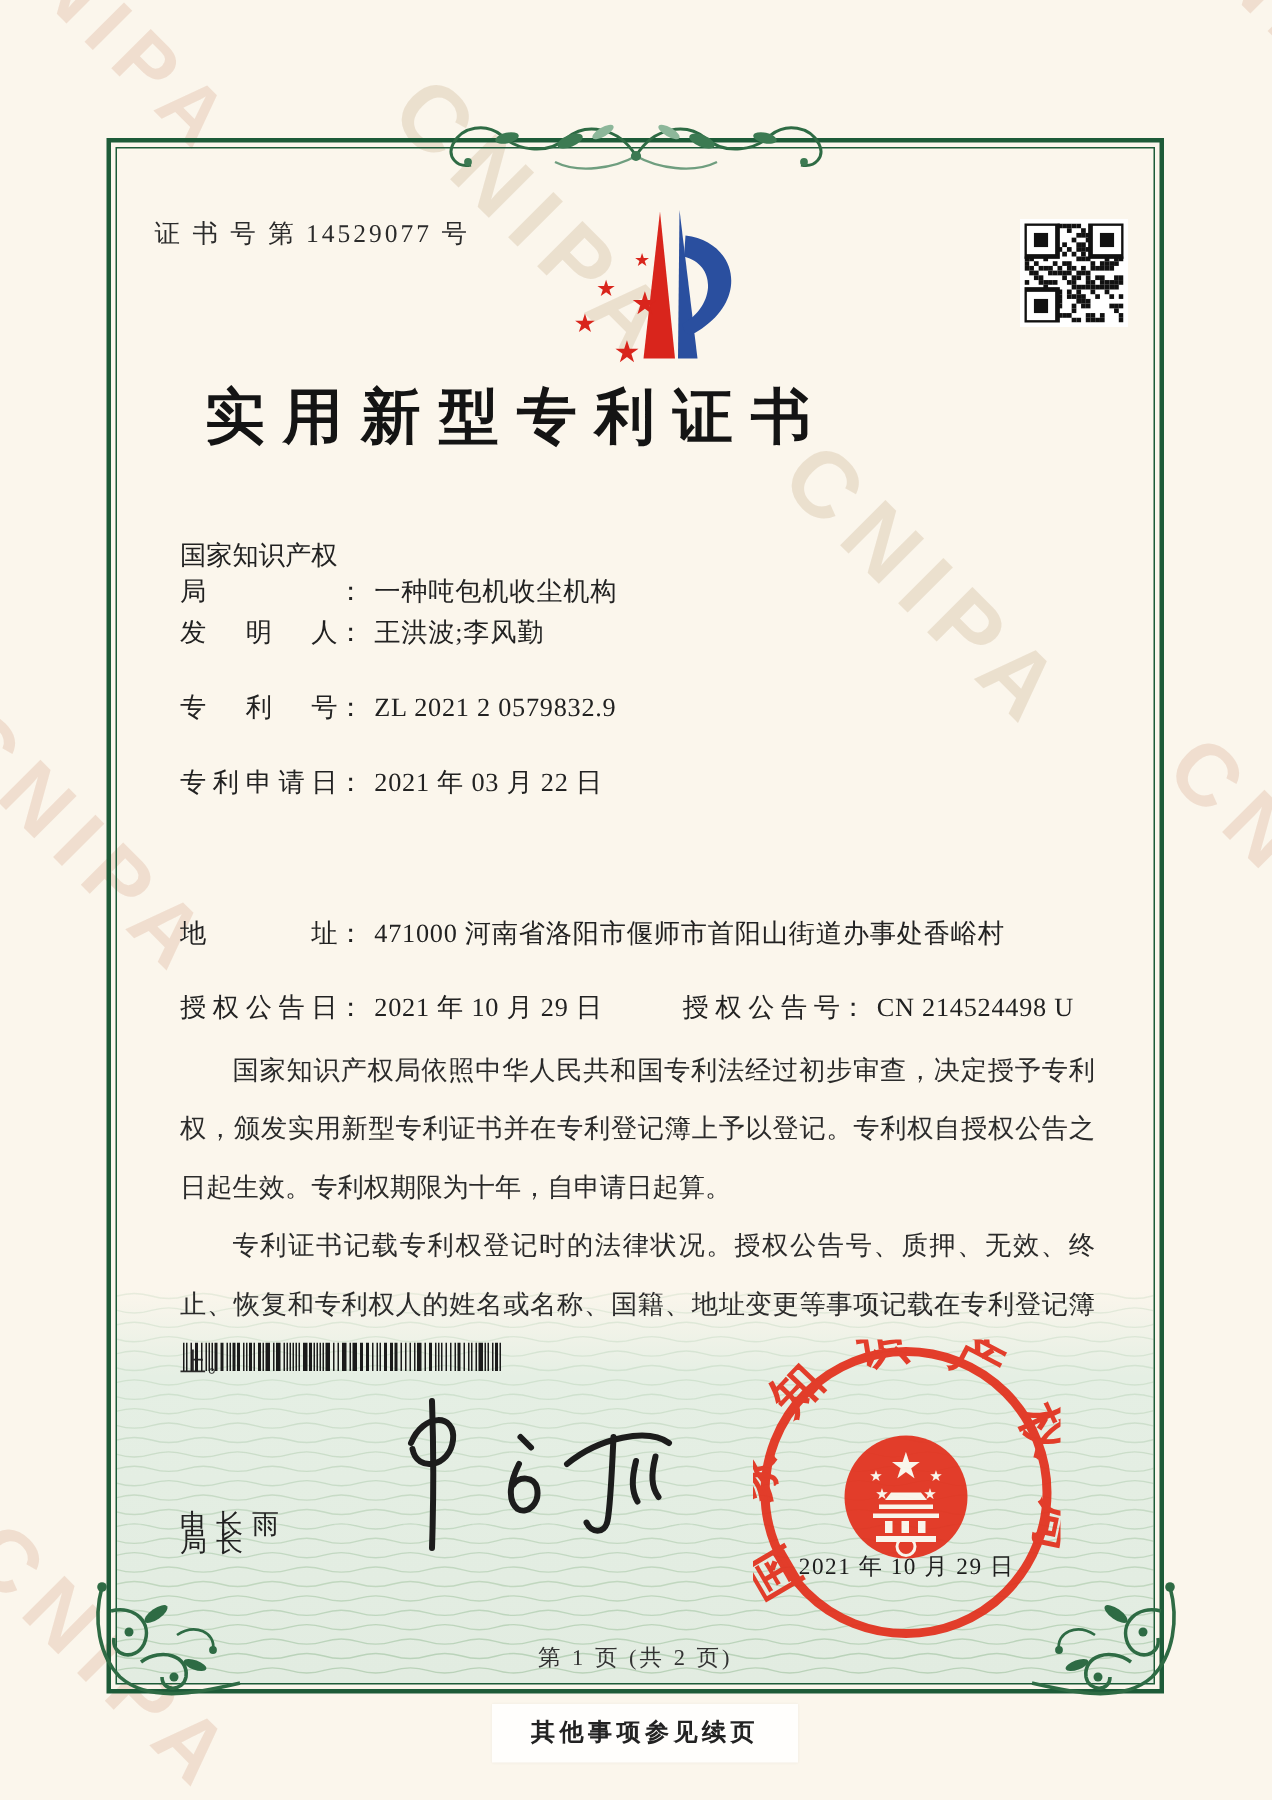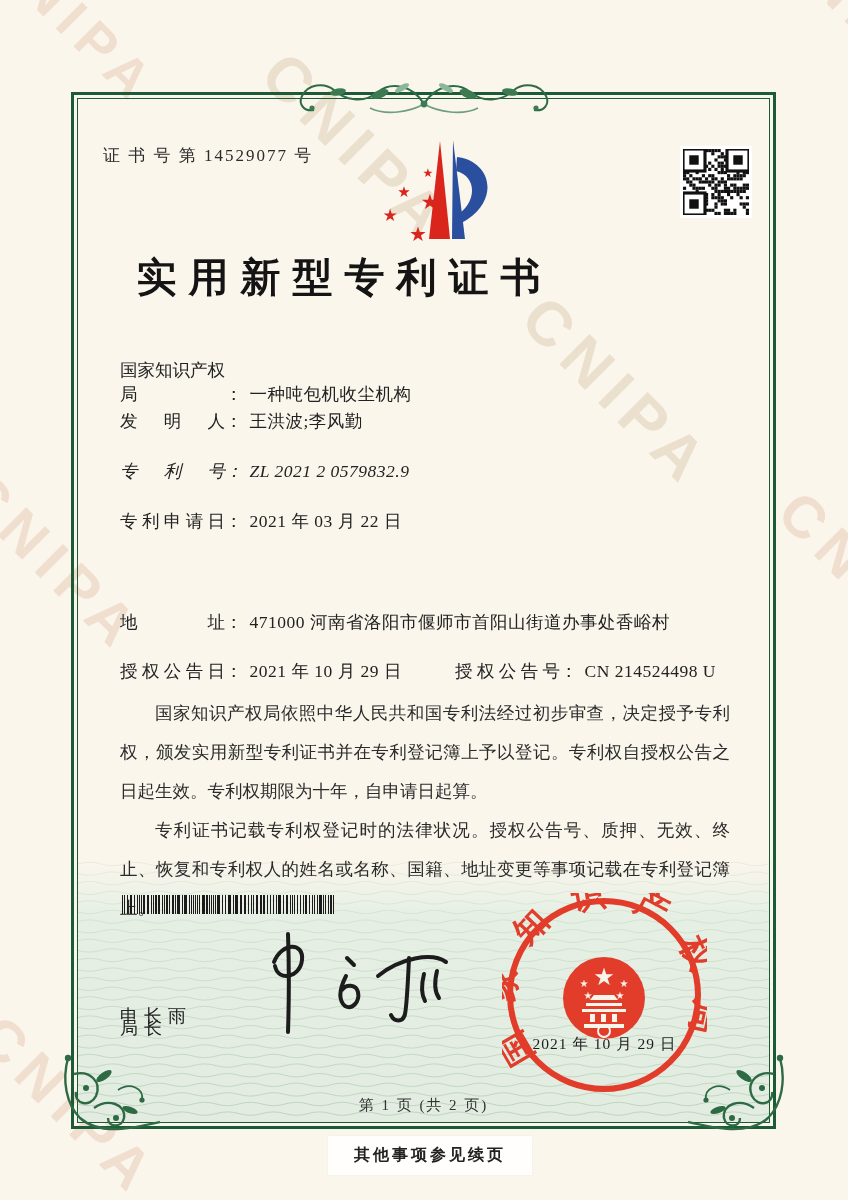--- a/index.html
+++ b/index.html
@@ -330,21 +330,21 @@
     </svg>
 
   <div class="title">实用新型专利证书</div>
 
   <div class="frow" style="top:358px;">
     <span class="flabel">国家知识产权局</span><span class="fcolon">：</span><span class="fvalue">一种吨包机收尘机构</span>
   </div>
   <div class="frow" style="top:409px;">
     <span class="flabel">发明人</span><span class="fcolon">：</span><span class="fvalue">王洪波;李风勤</span>
   </div>
-  <div class="frow" style="top:459px;font-style:italic;">
+  <div class="frow" style="top:459px;">
     <span class="flabel">专利号</span><span class="fcolon">：</span><span class="fvalue">ZL 2021 2 0579832.9</span>
   </div>
   <div class="frow" style="top:509px;">
     <span class="flabel">专利申请日</span><span class="fcolon">：</span><span class="fvalue">2021 年 03 月 22 日</span>
   </div>
   <div class="frow" style="top:610px;">
     <span class="flabel">地址</span><span class="fcolon">：</span><span class="fvalue">471000 河南省洛阳市偃师市首阳山街道办事处香峪村</span>
   </div>
   <div class="frow" style="top:659px;">
     <span class="flabel">授权公告日</span><span class="fcolon">：</span><span class="fvalue">2021 年 10 月 29 日</span>

